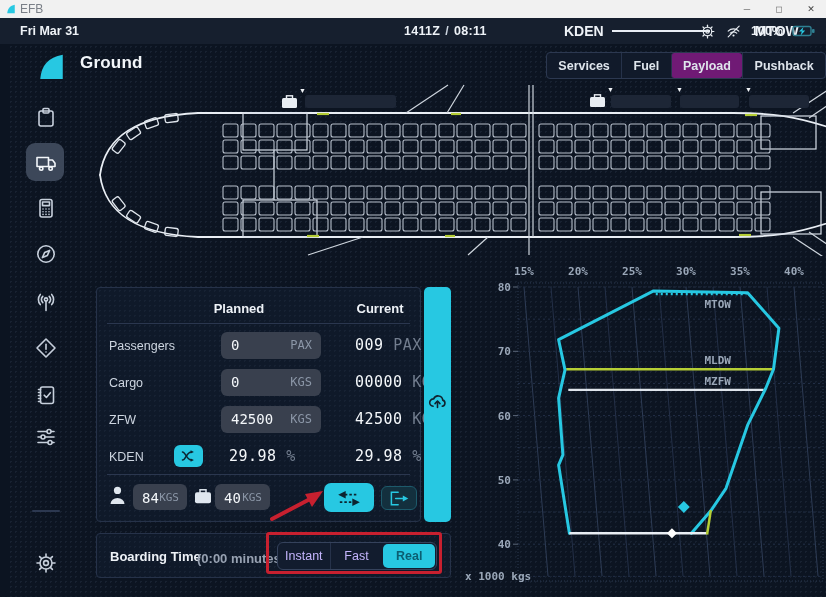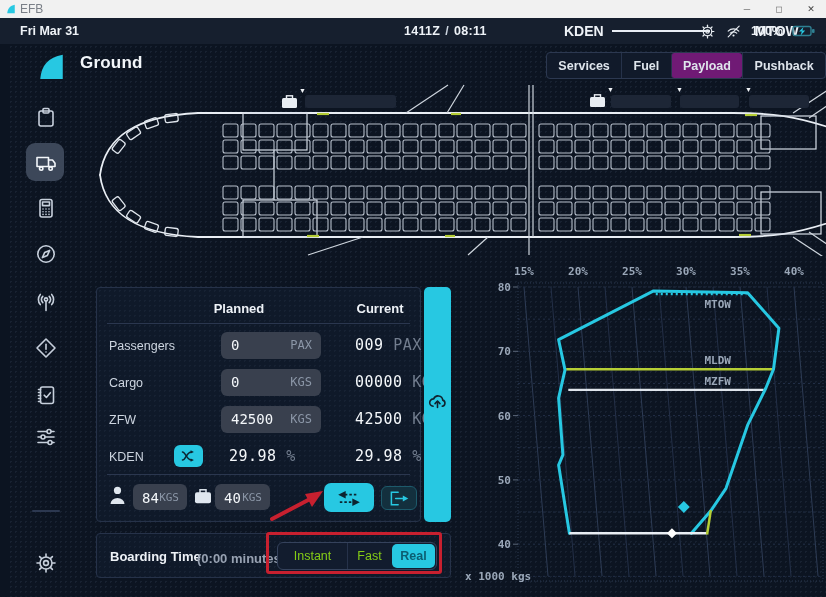--- a/index.html
+++ b/index.html
@@ -87,22 +87,22 @@
   
   .board-bar{ position:absolute; left:416px; top:243px; width:27px; height:235px; background:#27c8e2; border-radius:5px; }
   .board-bar svg{ position:absolute; left:3px; top:105px; }
 
   
   #boarding-panel{ left:88px; top:489px; width:355px; height:45px; }
   .bt-label{ position:absolute; left:13px; top:15px; font-size:13px; font-weight:bold; color:#eef2f7; }
   .bt-sub{ position:absolute; left:100px; top:17px; font-size:13px; color:#97a1b1;font-weight:bold; }
   .segctl{ position:absolute; left:180px; top:8px; width:160px; height:28px; display:flex;
     border:1px solid #35425c; border-radius:6px; background:#121c2e; }
-  .seg{ flex:1; display:flex; align-items:center; justify-content:center; font-size:12.5px; color:#84cc16;
-    border-left:1px solid #26324a;margin-left:13px; }
+  .seg{ flex:1; display:flex; align-items:center; justify-content:center; font-size:12.5px; color:#c4b5fd;
+    border-left:1px solid #26324a; }
   .seg:first-child{ border-left:none; }
   .seg.active{ background:#27c8e2; color:#0b5e72; font-weight:bold; border-radius:5px; border-left:none; margin:1px; }
 
   
   .anno-box{ position:absolute; left:258px; top:488px; width:176px; height:42px; border:3px solid #c7202f; border-radius:3px; }
   .anno-arrow{ position:absolute; left:250px; top:440px; }
 
   
   #cg-wrap{ position:absolute; left:455px; top:214px; }
   #cg text{ font-family:"DejaVu Sans Mono", monospace; fill:#9aa7b8; font-size:11px; font-weight:bold; }

